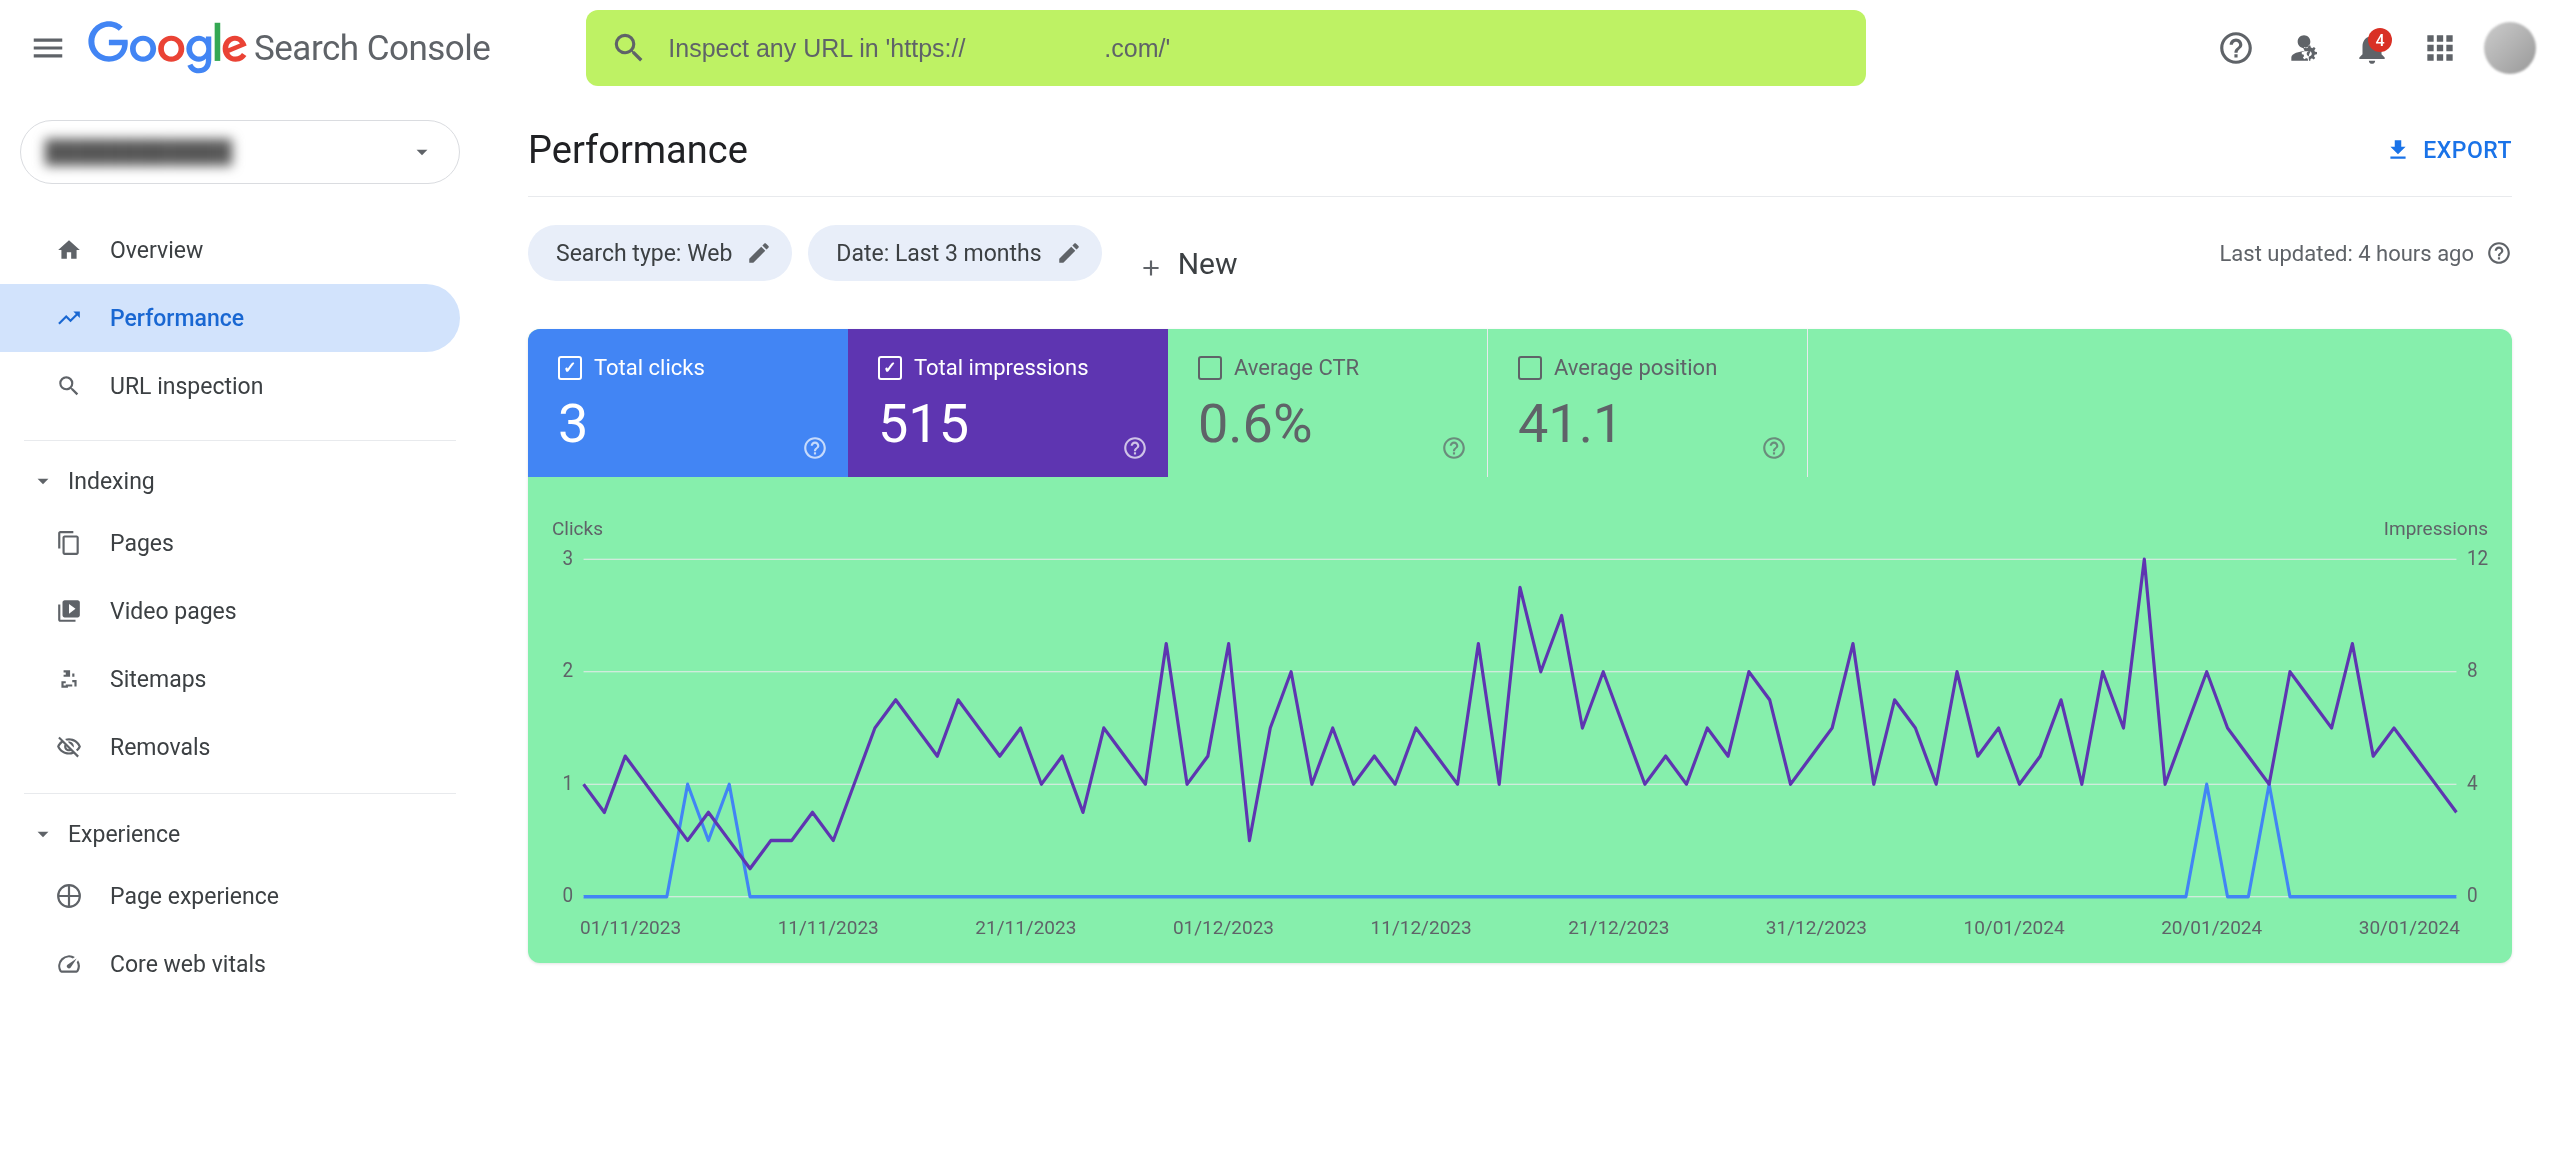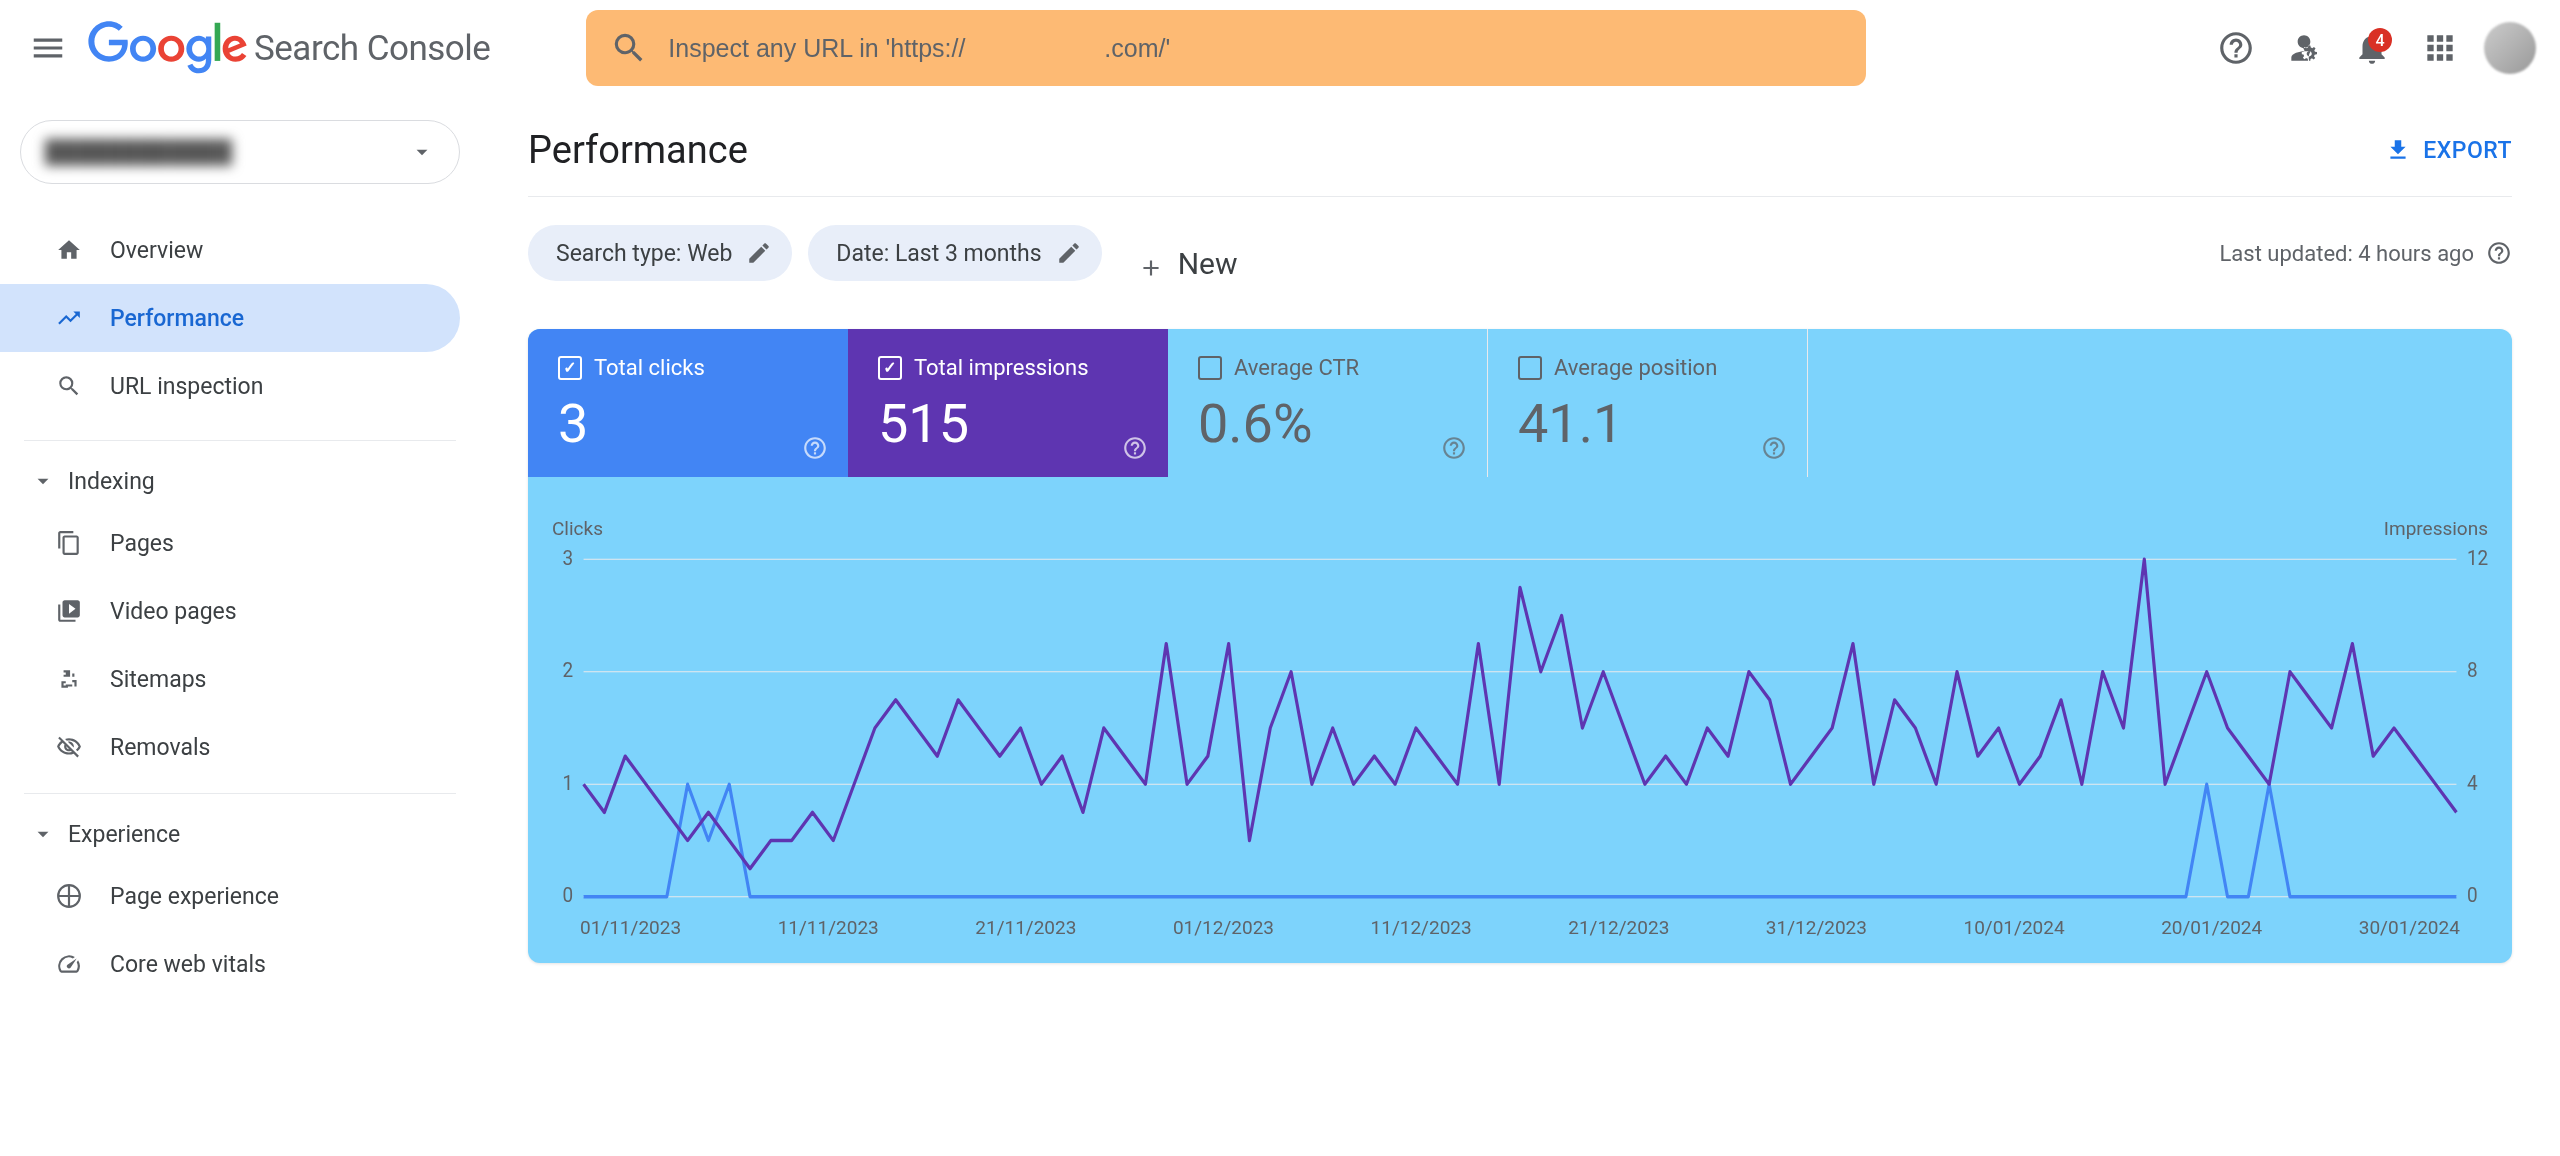--- a/index.html
+++ b/index.html
@@ -3,21 +3,21 @@
 <meta charset="utf-8">
 <style>
 * { box-sizing: border-box; margin: 0; padding: 0; }
 body { font-family: 'Google Sans', Roboto, Arial, sans-serif; background: #fff; color: #202124; overflow: hidden; width: 2560px; height: 1156px; }
 
 
 .header { display: flex; align-items: center; height: 96px; padding: 0 24px; gap: 16px; }
 .menu-btn { width: 48px; height: 48px; border-radius: 50%; display: flex; align-items: center; justify-content: center; cursor: pointer; }
 .logo { display: flex; align-items: center; gap: 6px; }
 .logo-text { font-size: 35px; font-weight: 400; color: #5f6368; letter-spacing: -0.5px; }
-.search-box { flex: 1; max-width: 1280px; margin-left: 80px; height: 76px; background: #fdba74; border-radius: 12px; display: flex; align-items: center; padding: 0 24px; gap: 20px; }
+.search-box { flex: 1; max-width: 1280px; margin-left: 80px; height: 76px; background: #bef264; border-radius: 12px; display: flex; align-items: center; padding: 0 24px; gap: 20px; }
 .search-input { flex: 1; border: none; background: transparent; font-size: 25px; color: #5f6368; outline: none; }
 .search-input::placeholder { color: #5f6368; }
 .header-icons { display: flex; align-items: center; gap: 20px; margin-left: auto; }
 .icon-btn { width: 48px; height: 48px; border-radius: 50%; display: flex; align-items: center; justify-content: center; cursor: pointer; position: relative; }
 .badge { position: absolute; top: 4px; right: 4px; background: #d93025; color: #fff; font-size: 16px; min-width: 24px; height: 24px; border-radius: 12px; display: flex; align-items: center; justify-content: center; font-weight: 500; }
 .avatar { width: 52px; height: 52px; border-radius: 50%; background: linear-gradient(135deg, #ccc, #999); filter: blur(1px); }
 
 
 .body { display: flex; height: calc(100% - 96px); }
 
@@ -38,21 +38,21 @@
 .page-header { display: flex; align-items: center; justify-content: space-between; padding-bottom: 24px; border-bottom: 1px solid #e8eaed; }
 .page-title { font-size: 38px; font-weight: 400; color: #202124; }
 .export-btn { display: flex; align-items: center; gap: 12px; font-size: 23px; font-weight: 500; color: #1a73e8; cursor: pointer; letter-spacing: 0.5px; }
 
 .filter-row { display: flex; align-items: center; padding: 28px 0; gap: 16px; }
 .chip { height: 56px; background: #e8eef9; border-radius: 28px; display: flex; align-items: center; padding: 0 20px 0 28px; gap: 14px; font-size: 23px; color: #3c4043; cursor: pointer; }
 .add-new { display: flex; align-items: flex-end; gap: 14px; padding: 0 20px; font-size: 30px; color: #3c4043; cursor: pointer; height: 56px; }
 .last-updated { margin-left: auto; font-size: 22px; color: #5f6368; display: flex; align-items: center; gap: 12px; }
 
 
-.metrics-card { background: #7dd3fc; border-radius: 12px; box-shadow: 0 1px 3px rgba(60,64,67,.15); margin-top: 20px; }
+.metrics-card { background: #86efac; border-radius: 12px; box-shadow: 0 1px 3px rgba(60,64,67,.15); margin-top: 20px; }
 .metric-row { display: flex; }
 .metric-tile { width: 320px; padding: 26px 30px 22px; position: relative; cursor: pointer; border-right: 1px solid #e8eaed; }
 .metric-tile.blue { background: #4285f4; color: #fff; border-right: none; border-top-left-radius: 12px; }
 .metric-tile.purple { background: #5e35b1; color: #fff; border-right: none; }
 .metric-tile.inactive { color: #5f6368; }
 .metric-check { display: flex; align-items: center; gap: 12px; font-size: 22px; }
 .cb { width: 24px; height: 24px; border: 2px solid currentColor; border-radius: 3px; display: inline-flex; align-items: center; justify-content: center; }
 .cb.checked::after { content: '✓'; font-size: 16px; font-weight: bold; }
 .metric-tile.inactive .cb { border-color: #5f6368; }
 .metric-value { font-size: 54px; margin-top: 12px; font-weight: 400; }

